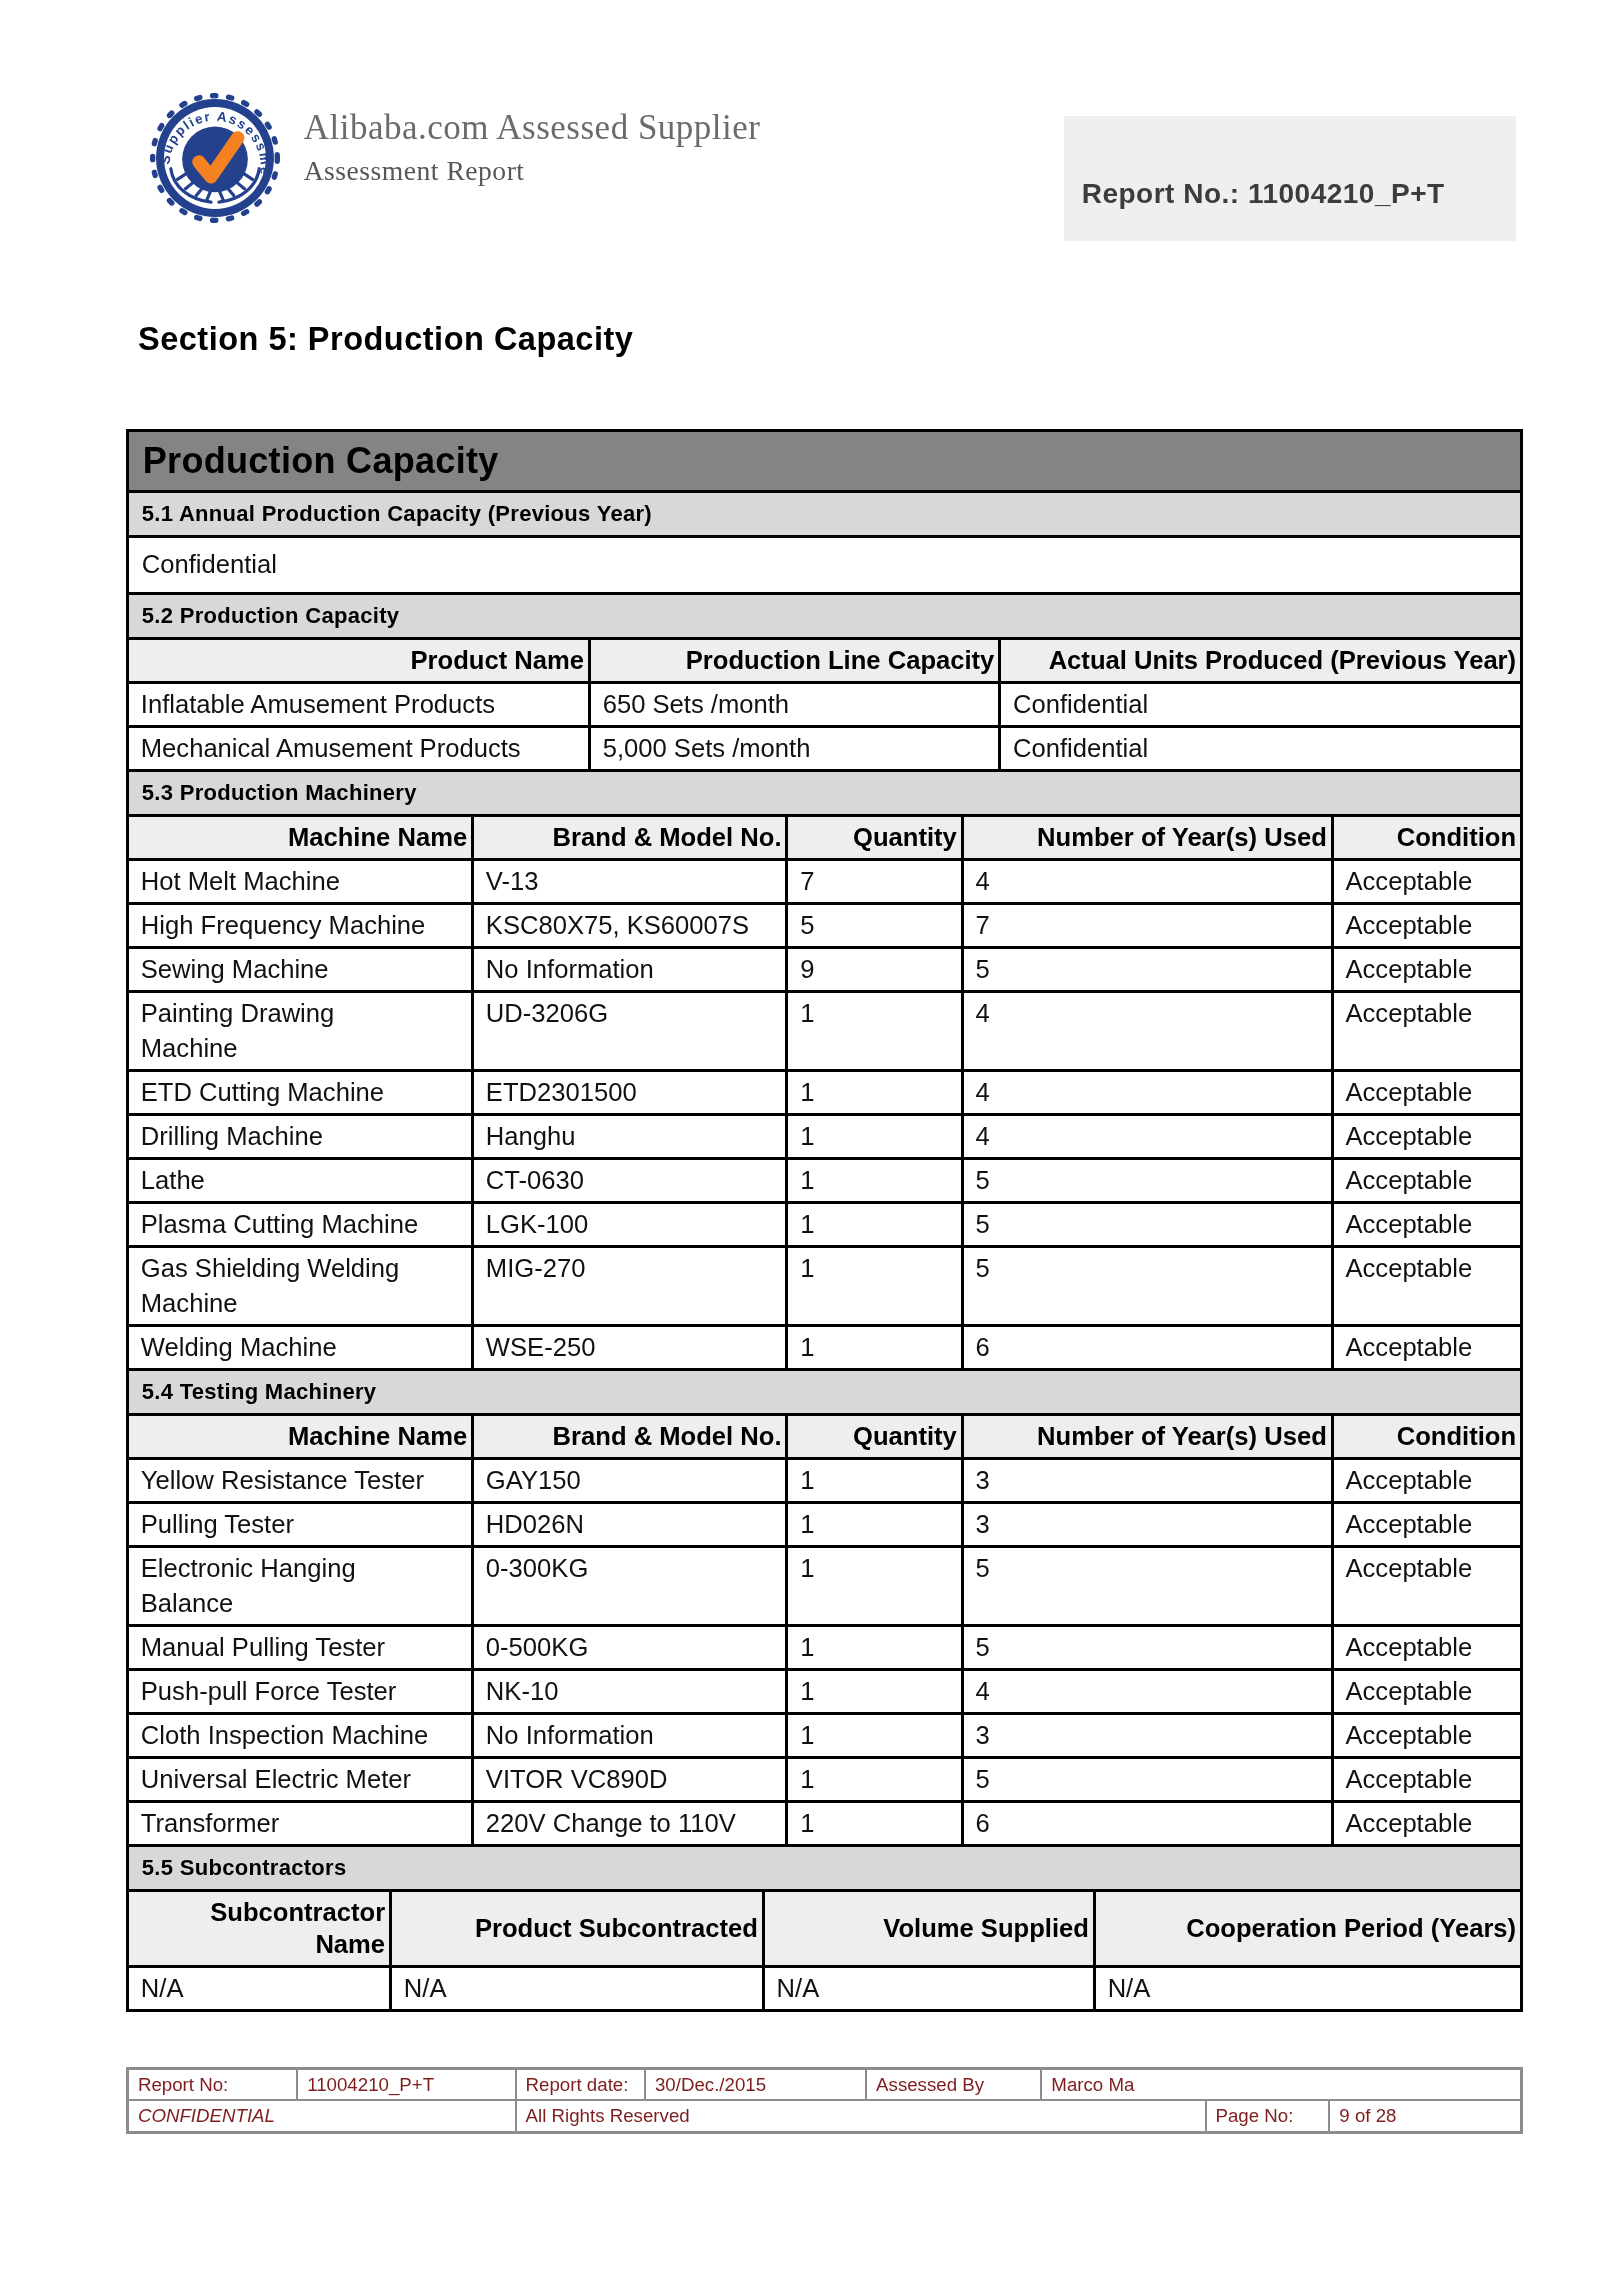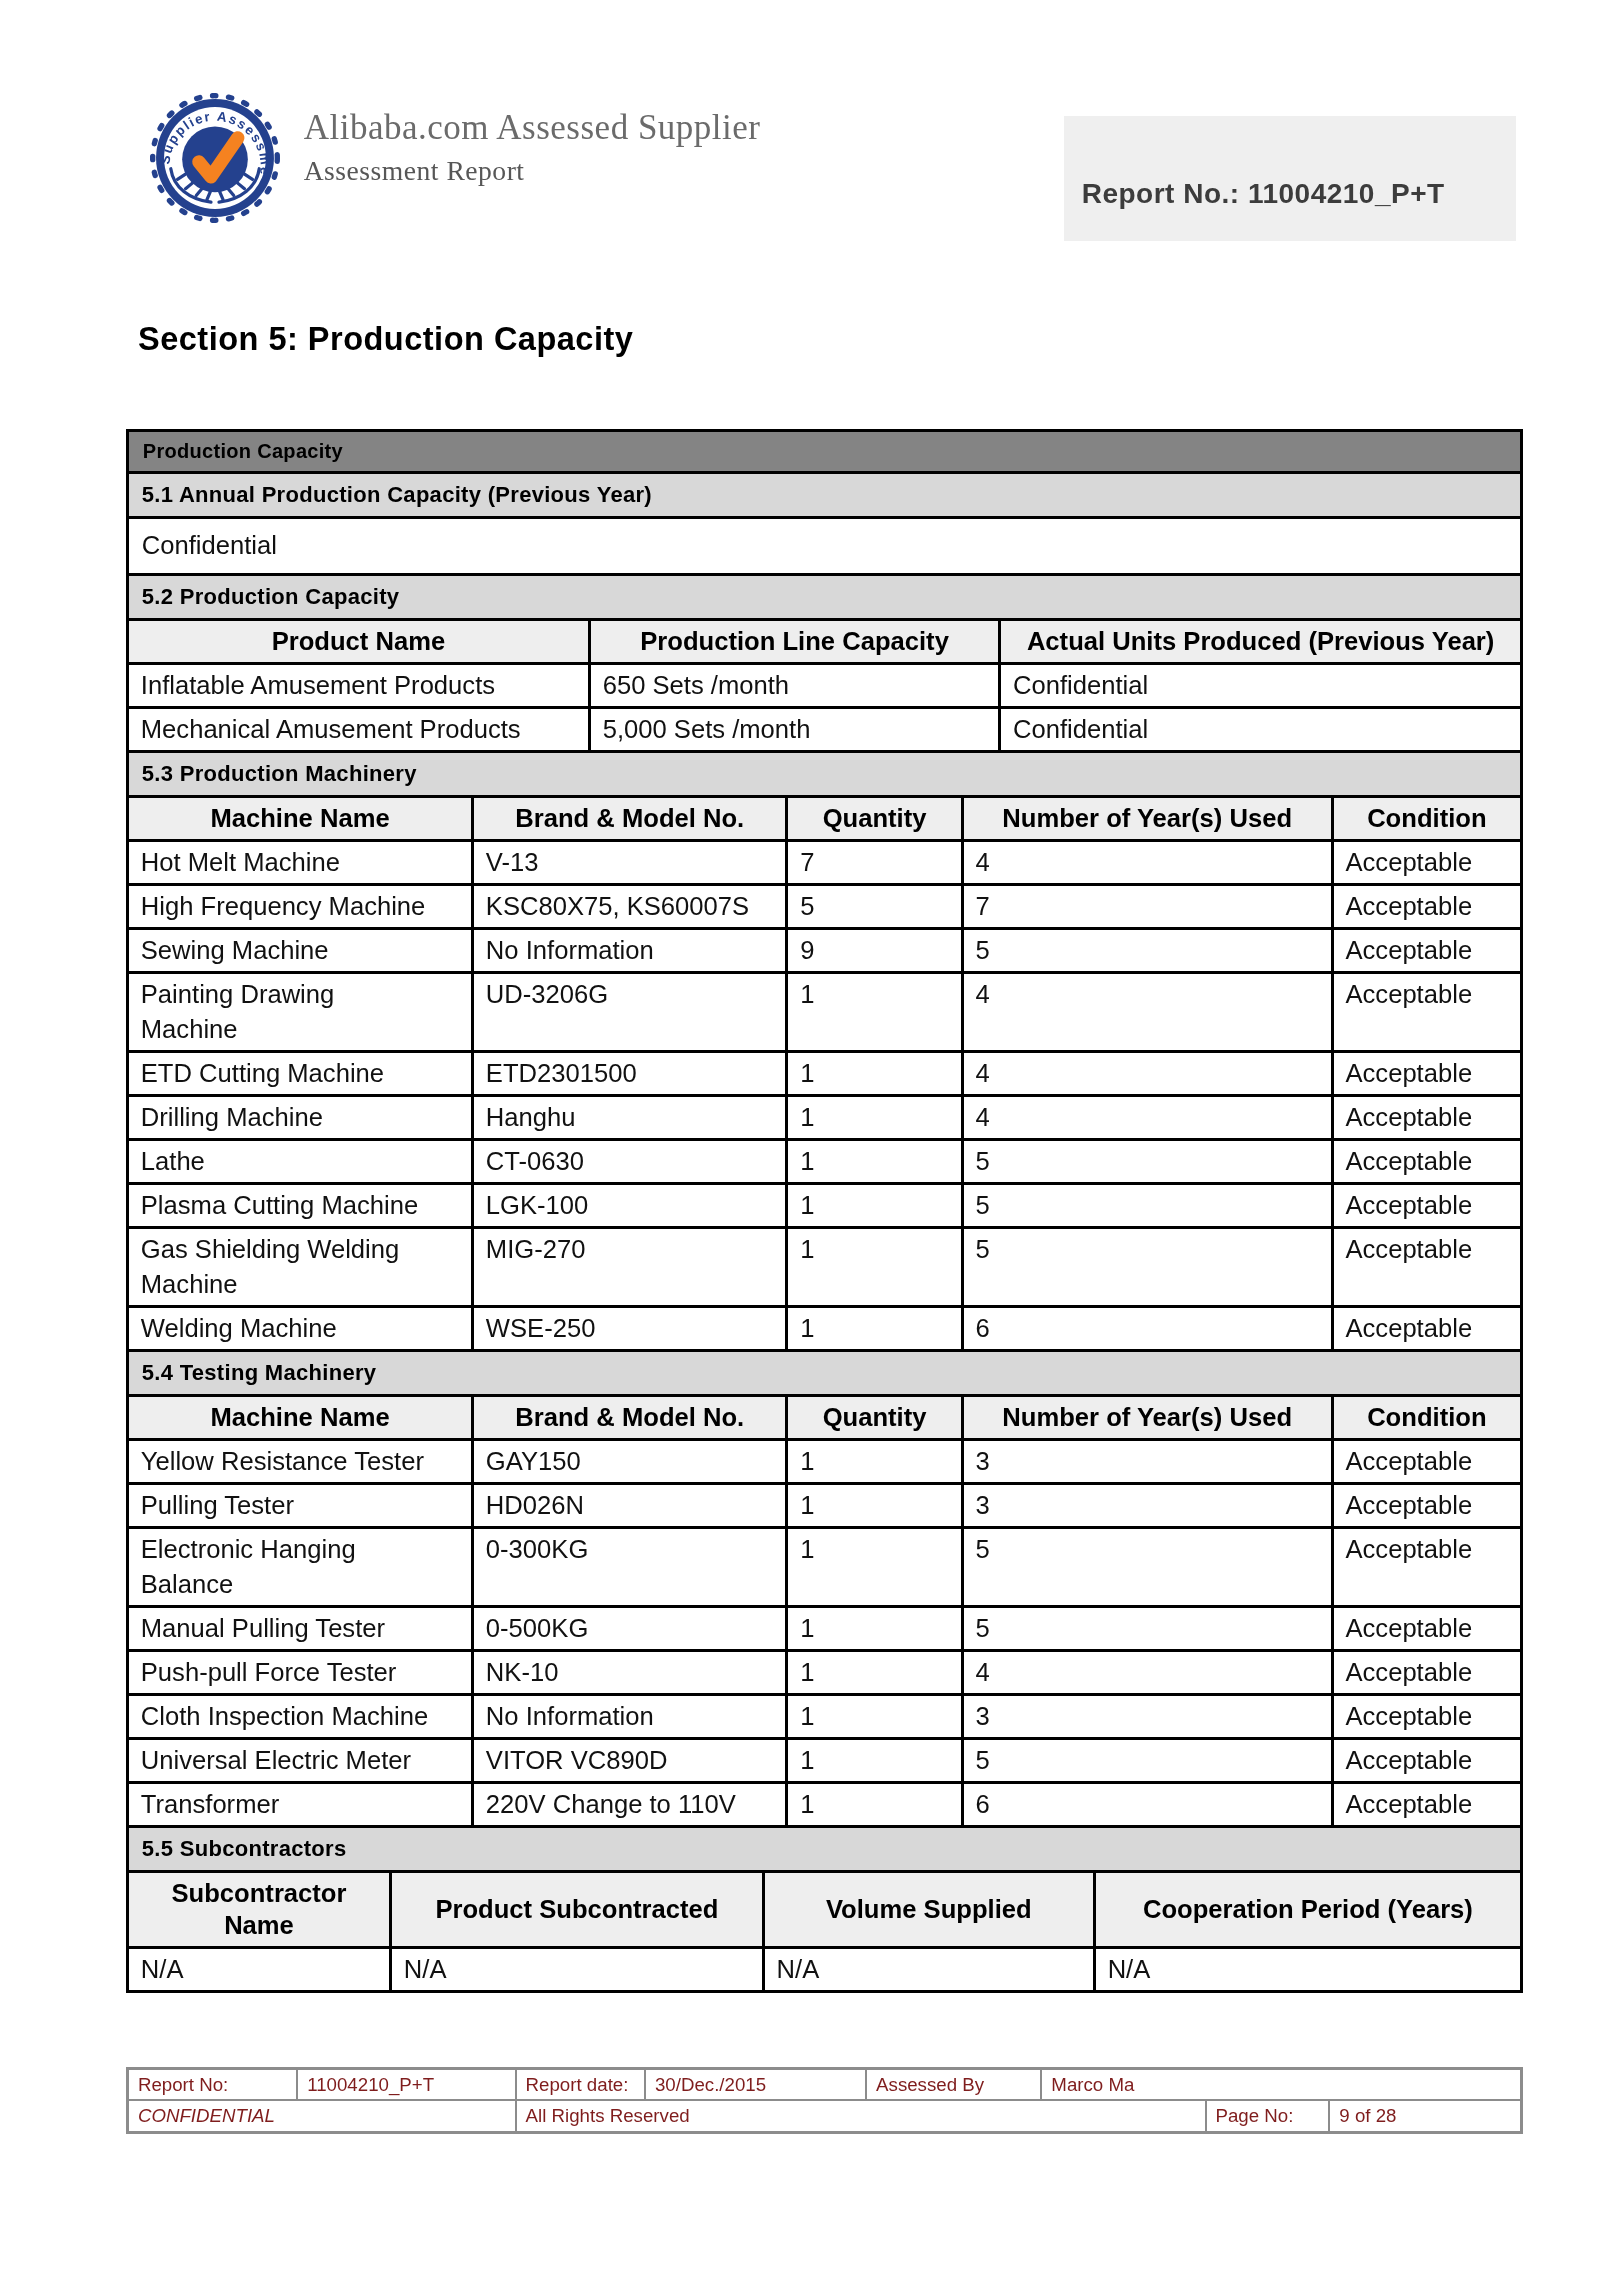--- a/index.html
+++ b/index.html
@@ -36,32 +36,32 @@
     position:absolute;top:321px;left:138px;margin:0;
     font-size:32.5px;font-weight:bold;color:#000;letter-spacing:0.5px;
   }
 
   
   .main{
     position:absolute;top:429px;left:126px;width:1397px;
     border:3.9px solid #000;box-sizing:border-box;background:#fff;
   }
   .hdr-dark{
-    background:#848484;color:#000;font-weight:bold;font-size:20px;
+    background:#848484;color:#000;font-weight:bold;font-size:36px;
     padding:7.9px 13.8px;letter-spacing:0.3px;
   }
   .hdr-sec{
     background:#d8d8d8;color:#000;font-weight:bold;font-size:22px;
     padding:7.9px 12.8px;border-top:3px solid #000;border-bottom:3px solid #000;letter-spacing:0.3px;
   }
   .row-plain{font-size:25.6px;padding:12.8px 12.8px;color:#111;}
 
   table.grid{width:100%;border-collapse:collapse;border:hidden;table-layout:fixed;}
   table.grid th{
-    border:3px solid #000;background:#eeeeee;font-weight:bold;text-align:center;
+    border:3px solid #000;background:#eeeeee;font-weight:bold;text-align:right;
     font-size:25.6px;line-height:31.5px;padding:4.9px 3.9px;color:#000;white-space:pre-line;
     vertical-align:middle;
   }
   table.grid td{
     border:3px solid #000;font-size:25.6px;line-height:35px;padding:3px 11.8px;
     color:#111;white-space:pre-line;vertical-align:top;text-align:left;
     overflow:hidden;
   }
 
   

